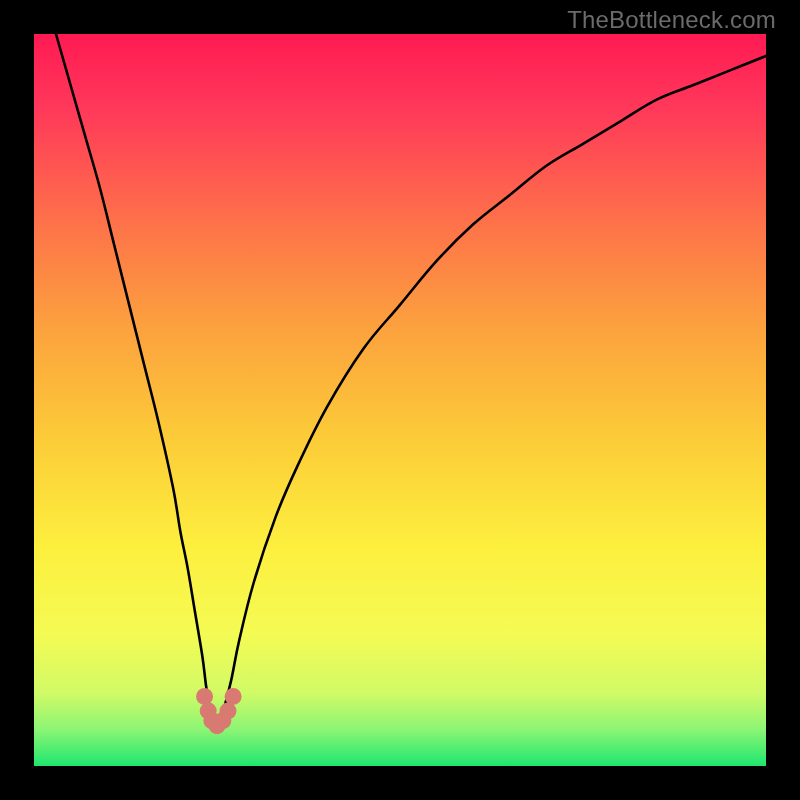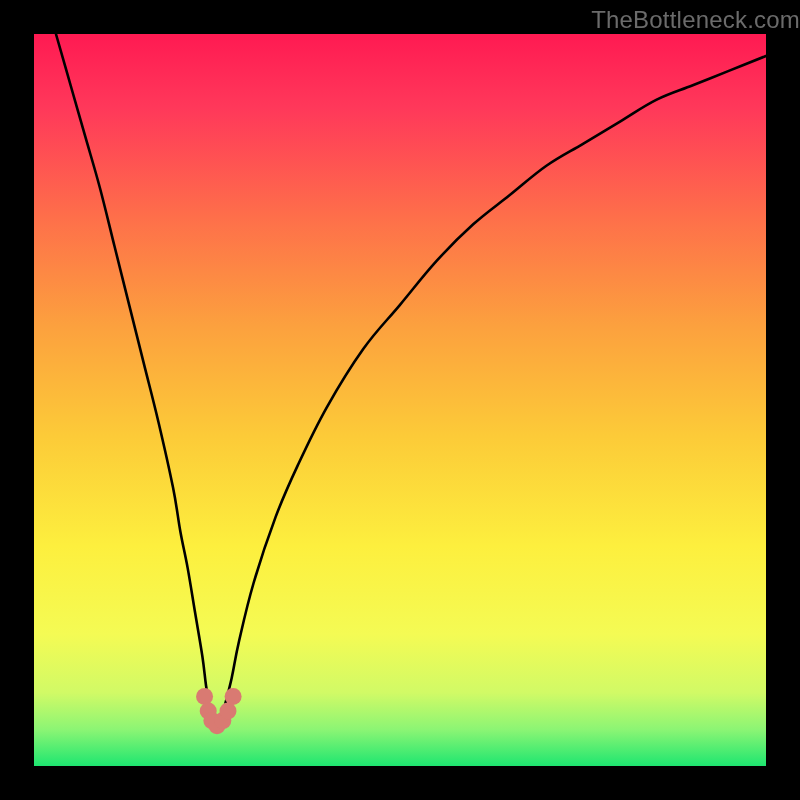--- a/index.html
+++ b/index.html
@@ -30,21 +30,21 @@
     position: absolute;
     left: 0;
     top: 0;
     width: 732px;
     height: 732px;
     overflow: visible;
   }
   .watermark {
     position: absolute;
     top: 6px;
-    right: 0;
+    right: 24px;
     color: #6b6b6b;
     font-size: 24px;
     letter-spacing: 0.2px;
     font-weight: 400;
     user-select: none;
   }
 </style>
 </head>
 <body>
 

